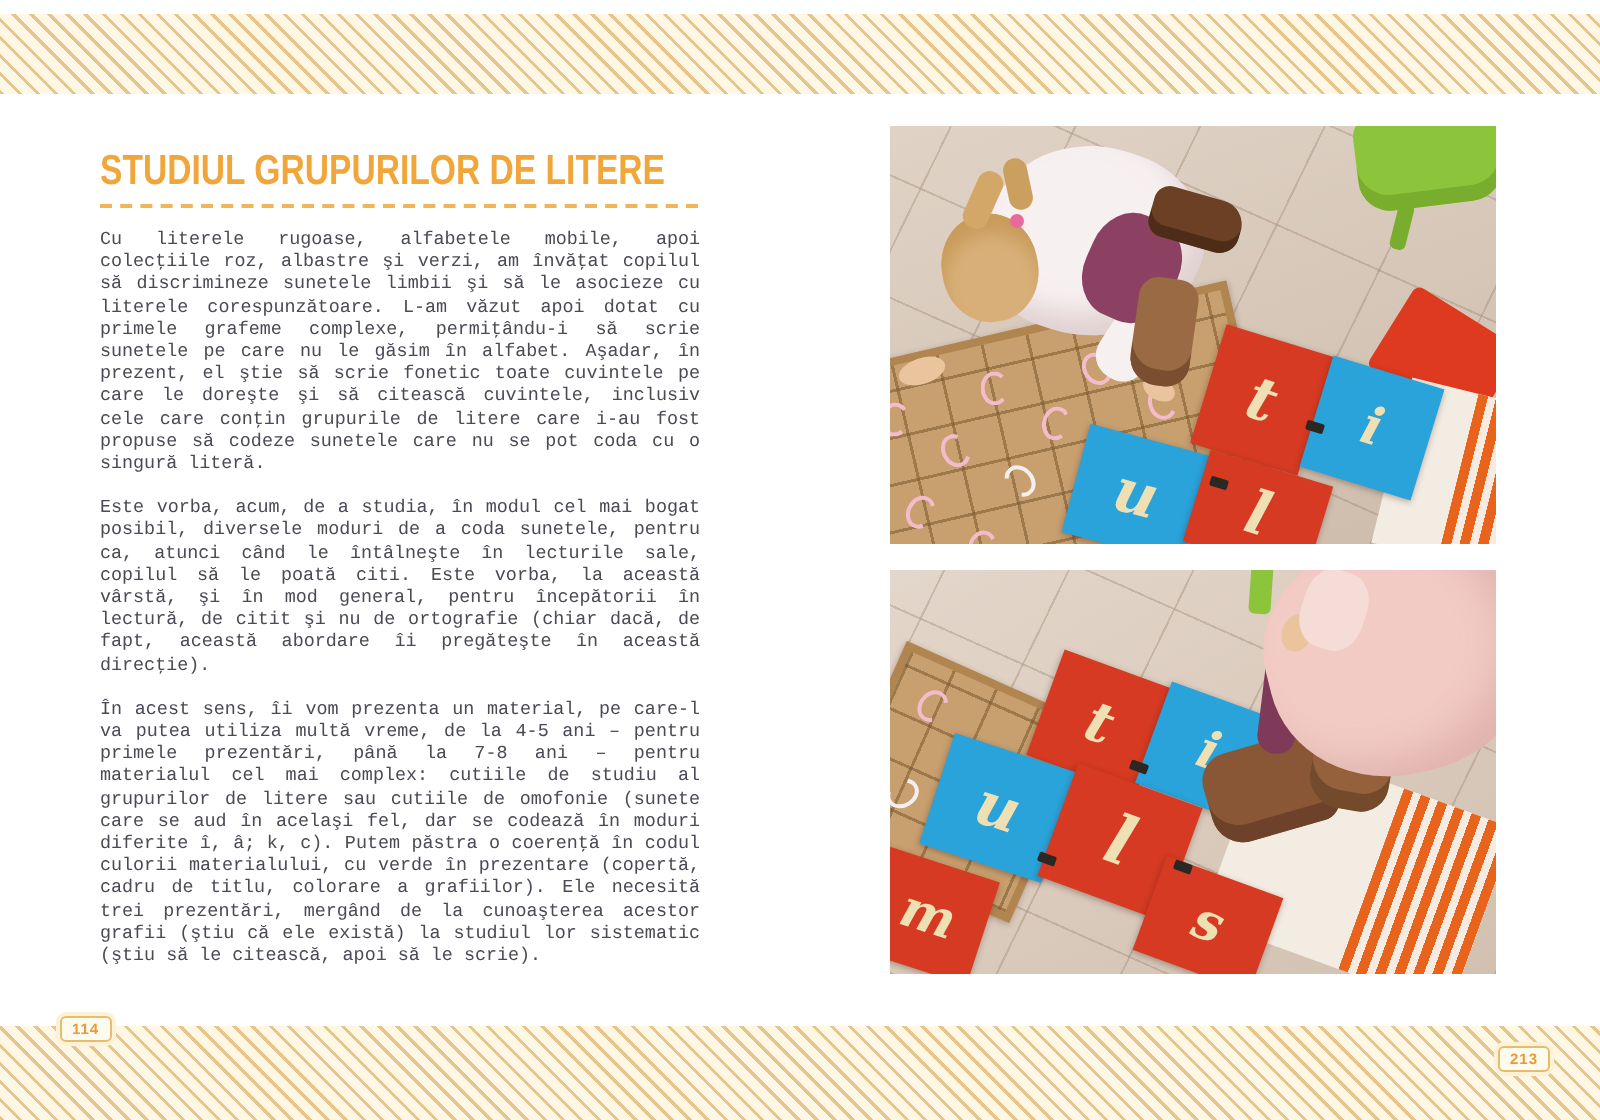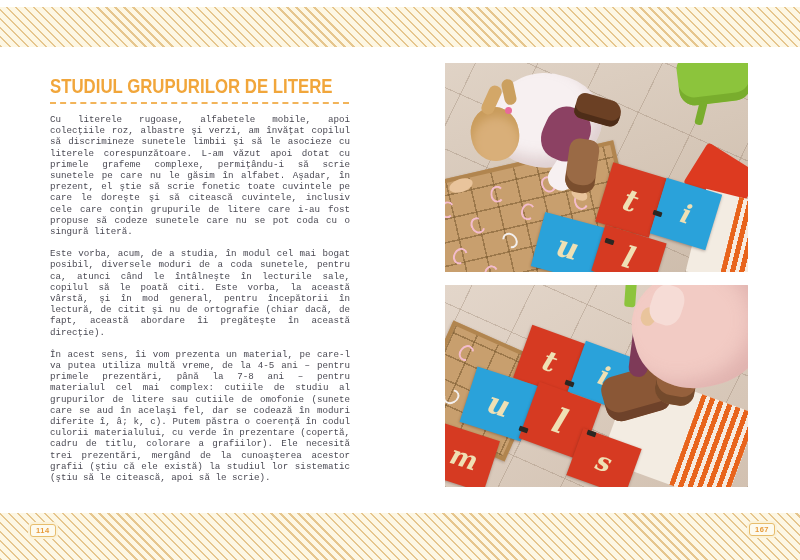--- a/index.html
+++ b/index.html
@@ -13,21 +13,21 @@
     background:repeating-linear-gradient(45deg,#e6c68e 0 1.6px,rgba(0,0,0,0) 1.6px 6.4px),#fdf7e4;
   }
   .band-top{top:7px;height:40px;}
   .band-bottom{top:513px;height:47px;}
   
   .badge{
     position:absolute;background:#fdfaee;border:1px solid #e7bd6d;border-radius:3px;
     box-shadow:0 0 0 2px #fbf2d8;color:#e89b3a;font-size:7.5px;font-weight:bold;
     padding:1px 5px;line-height:9px;letter-spacing:.5px;
   }
-  .badge-left{left:30px;top:524px;}
+  .badge-left{left:30px;top:508px;}
   .badge-right{left:749px;top:523px;}
   
   .title{
     position:absolute;left:50px;top:74px;margin:0;color:#f1a63b;
     font-size:21px;font-weight:bold;letter-spacing:0px;white-space:nowrap;
     transform:scaleX(.80);transform-origin:left center;
   }
   .title-rule{
     position:absolute;left:50px;top:102px;width:299px;height:0;
     border-top:2px dashed #f2b45a;
@@ -84,21 +84,21 @@
 </style>
 </head>
 <body>
 
 <div class="spread">
 
   <div class="band band-top"></div>
   <div class="band band-bottom"></div>
 
   <div class="badge badge-left">114</div>
-  <div class="badge badge-right">167</div>
+  <div class="badge badge-right">213</div>
 
   <section>
     <h1 class="title">STUDIUL GRUPURILOR DE LITERE</h1>
     <div class="title-rule"></div>
     <div class="bodycol">
       <p>Cu literele rugoase, alfabetele mobile, apoi colecţiile roz, albastre şi verzi, am învăţat copilul să discrimineze sunetele limbii şi să le asocieze cu literele corespunzătoare. L-am văzut apoi dotat cu primele grafeme complexe, permiţându-i să scrie sunetele pe care nu le găsim în alfabet. Aşadar, în prezent, el ştie să scrie fonetic toate cuvintele pe care le doreşte şi să citească cuvintele, inclusiv cele care conţin grupurile de litere care i-au fost propuse să codeze sunetele care nu se pot coda cu o singură literă.</p>
       <p>Este vorba, acum, de a studia, în modul cel mai bogat posibil, diversele moduri de a coda sunetele, pentru ca, atunci când le întâlneşte în lecturile sale, copilul să le poată citi. Este vorba, la această vârstă, şi în mod general, pentru începătorii în lectură, de citit şi nu de ortografie (chiar dacă, de fapt, această abordare îi pregăteşte în această direcţie).</p>
       <p>În acest sens, îi vom prezenta un material, pe care-l va putea utiliza multă vreme, de la 4-5 ani – pentru primele prezentări, până la 7-8 ani – pentru materialul cel mai complex: cutiile de studiu al grupurilor de litere sau cutiile de omofonie (sunete care se aud în acelaşi fel, dar se codează în moduri diferite î, â; k, c). Putem păstra o coerenţă în codul culorii materialului, cu verde în prezentare (copertă, cadru de titlu, colorare a grafiilor). Ele necesită trei prezentări, mergând de la cunoaşterea acestor grafii (ştiu că ele există) la studiul lor sistematic (ştiu să le citească, apoi să le scrie).</p>
     </div>
   </section>

